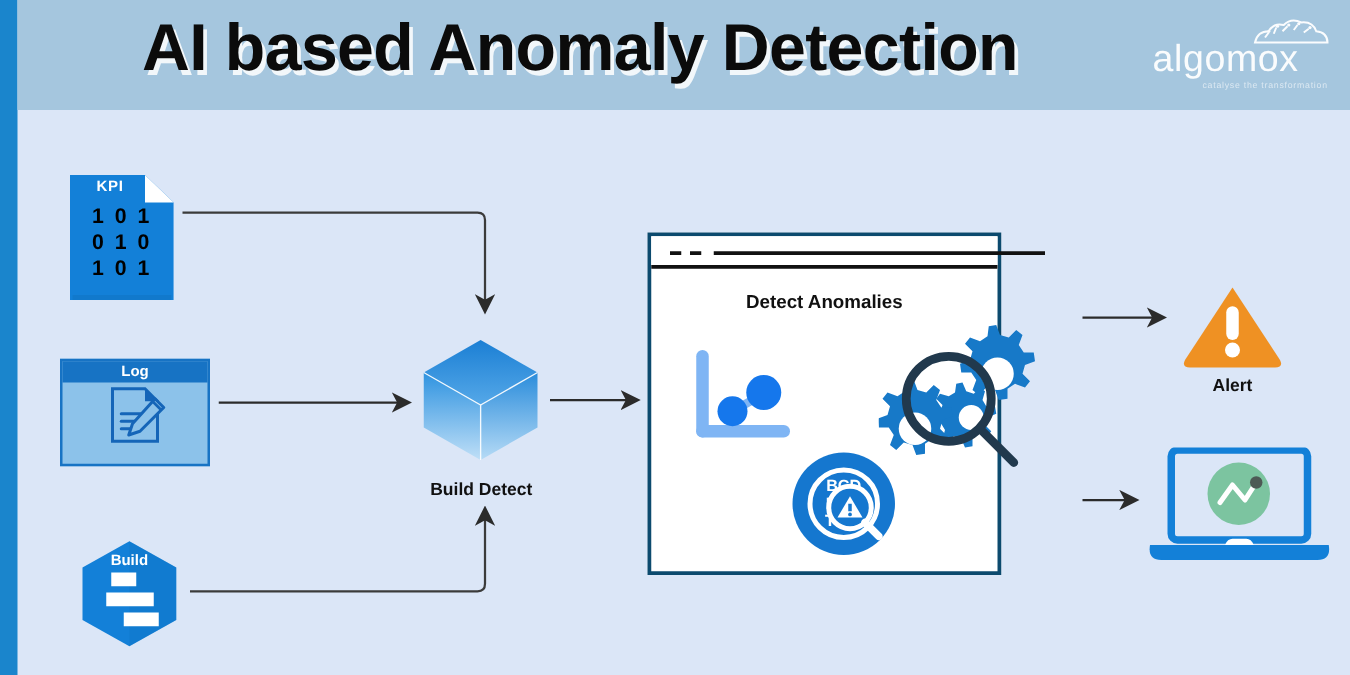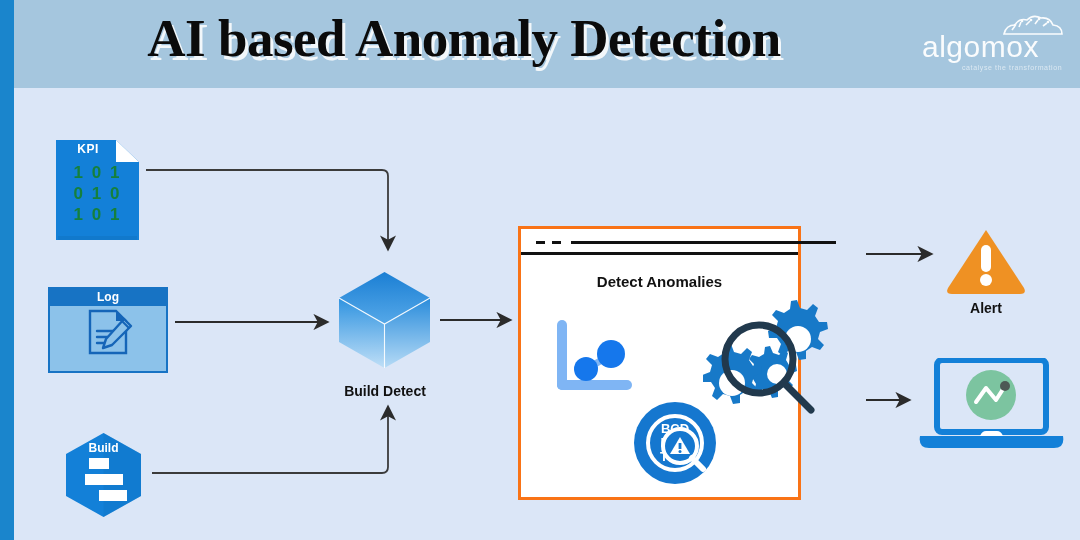--- a/index.html
+++ b/index.html
@@ -19,21 +19,21 @@
   }
 
   
   .header {
     position: absolute; left: 14px; top: 0; width: 1066px; height: 88px;
     background: #a5c6de;
   }
   .title {
     position: absolute; left: 0; top: 8px; width: 900px;
     text-align: center;
-    font-family: Liberation Serif, serif;
+    font-family: Liberation Sans, sans-serif;
     font-weight: bold;
     font-size: 53px;
     letter-spacing: -0.5px;
     color: #0b0b0b;
     text-shadow: 3px 4px 0 rgba(255,255,255,0.85);
     white-space: nowrap;
   }
   .logo {
     position: absolute; right: 14px; top: 10px;
     width: 150px; height: 68px;
@@ -46,21 +46,21 @@
   .kpi {
     position: absolute; left: 56px; top: 140px; width: 83px; height: 100px;
   }
   .kpi-label {
     position: absolute; left: 0; top: 2px; width: 64px;
     text-align: center; color: #fff; font-size: 12px; font-weight: bold;
     letter-spacing: 0.5px;
   }
   .kpi-bits {
     position: absolute; left: 0; top: 22px; width: 83px;
-    color: #15803d; font-weight: bold; font-size: 17px;
+    color: #000000; font-weight: bold; font-size: 17px;
     line-height: 21px; text-align: center; letter-spacing: 2px;
   }
 
   
   .logbox {
     position: absolute; left: 48px; top: 287px; width: 120px; height: 86px;
     background: #8cc2ea; border: 2px solid #1773c4;
   }
   .logbox-bar {
     position: absolute; left: 0; top: 0; width: 100%; height: 17px;
@@ -79,21 +79,21 @@
   
   .cube { position: absolute; left: 337px; top: 270px; width: 95px; height: 100px; }
   .cube-label {
     position: absolute; left: 317px; top: 383px; width: 136px;
     text-align: center; font-size: 14px; font-weight: bold; color: #111;
   }
 
   
   .window {
     position: absolute; left: 518px; top: 186px; width: 283px; height: 274px;
-    background: #ffffff; border: 3px solid #f97316; margin-top: 40px;
+    background: #ffffff; border: 3px solid #0c4a6e;
   }
   .window-chrome {
     position: absolute; left: 0; top: 0; width: 100%; height: 26px;
     border-bottom: 3px solid #111; background: #fff;
   }
   .chrome-dash {
     position: absolute; top: 12px; height: 3px; background: #111;
   }
   .chrome-dash.d1 { left: 15px; width: 9px; }
   .chrome-dash.d2 { left: 31px; width: 9px; }

